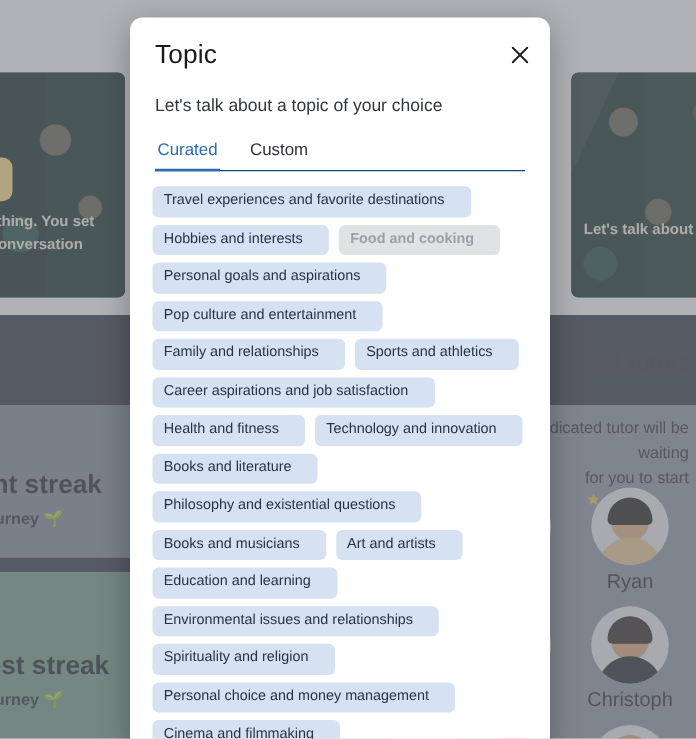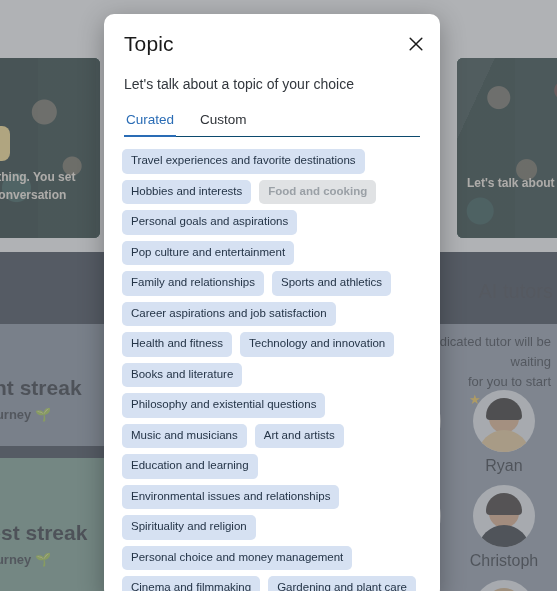--- a/index.html
+++ b/index.html
@@ -356,21 +356,21 @@
 
   .chips {
     display: flex;
     flex-wrap: wrap;
     gap: 6px 8px;
   }
 
   .chip {
     font-size: 11.5px;
     line-height: 1;
-    padding: 6px 9px 7px 9px;
+    padding: 6px 21px 7px 9px;
     border-radius: 5px;
     background: #d6e1f2;
     color: #243447;
     border: none;
     cursor: pointer;
     font-family: inherit;
     white-space: nowrap;
   }
   .chip.muted {
     background: #e0e2e4;
@@ -496,21 +496,21 @@
           <button class="chip muted">Food and cooking</button>
           <button class="chip">Personal goals and aspirations</button>
           <button class="chip">Pop culture and entertainment</button>
           <button class="chip">Family and relationships</button>
           <button class="chip">Sports and athletics</button>
           <button class="chip">Career aspirations and job satisfaction</button>
           <button class="chip">Health and fitness</button>
           <button class="chip">Technology and innovation</button>
           <button class="chip">Books and literature</button>
           <button class="chip">Philosophy and existential questions</button>
-          <button class="chip">Music and musicians</button>
+          <button class="chip">Books and musicians</button>
           <button class="chip">Art and artists</button>
           <button class="chip">Education and learning</button>
           <button class="chip">Environmental issues and relationships</button>
           <button class="chip">Spirituality and religion</button>
           <button class="chip">Personal choice and money management</button>
           <button class="chip">Cinema and filmmaking</button>
           <button class="chip">Gardening and plant care</button>
         </div>
     </div>
 

